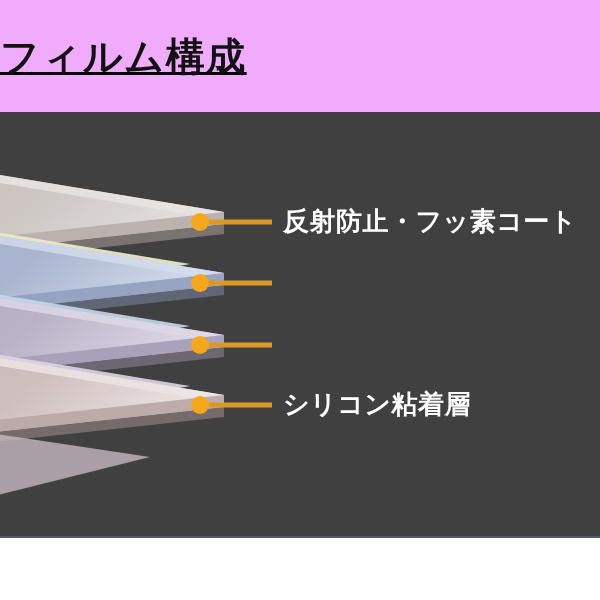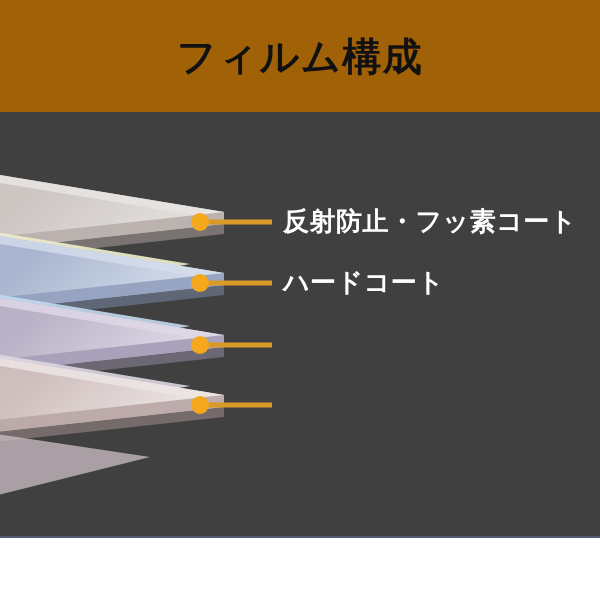--- a/index.html
+++ b/index.html
@@ -18,24 +18,25 @@
     background: #ffffff;
     overflow: hidden;
   }
   
   .title-band {
     position: absolute;
     left: 0;
     top: 0;
     width: 600px;
     height: 112px;
-    background: #a16207;
+    background: #f0abfc;
     display: flex;
     align-items: center;
-    justify-content: center;
+    justify-content: flex-start;
+    text-decoration: underline;
   }
   .title-text {
     font-size: 39px;
     font-weight: bold;
     color: #111111;
     letter-spacing: 1.5px;
     line-height: 1;
     white-space: nowrap;
     font-family: "DejaVu Sans", "Liberation Sans", sans-serif;
   }
@@ -176,23 +177,23 @@
         </g>
         <g>
           <line x1="198" y1="293" x2="272" y2="293" stroke="#d99a27" stroke-width="5"></line>
           <circle cx="200" cy="293" r="9" fill="#f5a81c"></circle>
         </g>
       </svg>
 
       
       <div class="label" style="left:283px; top:96px;">反射防止・フッ素コート</div>
 
-      <div class="label" style="left:283px; top:157px;">ハードコート</div>
 
 
+      <div class="label" style="left:283px; top:279px;">シリコン粘着層</div>
 
     </div>
   </div>
 
   <div class="panel-hairline"></div>
   <div class="footer-white"></div>
 
 </div>
 
 </body></html>

